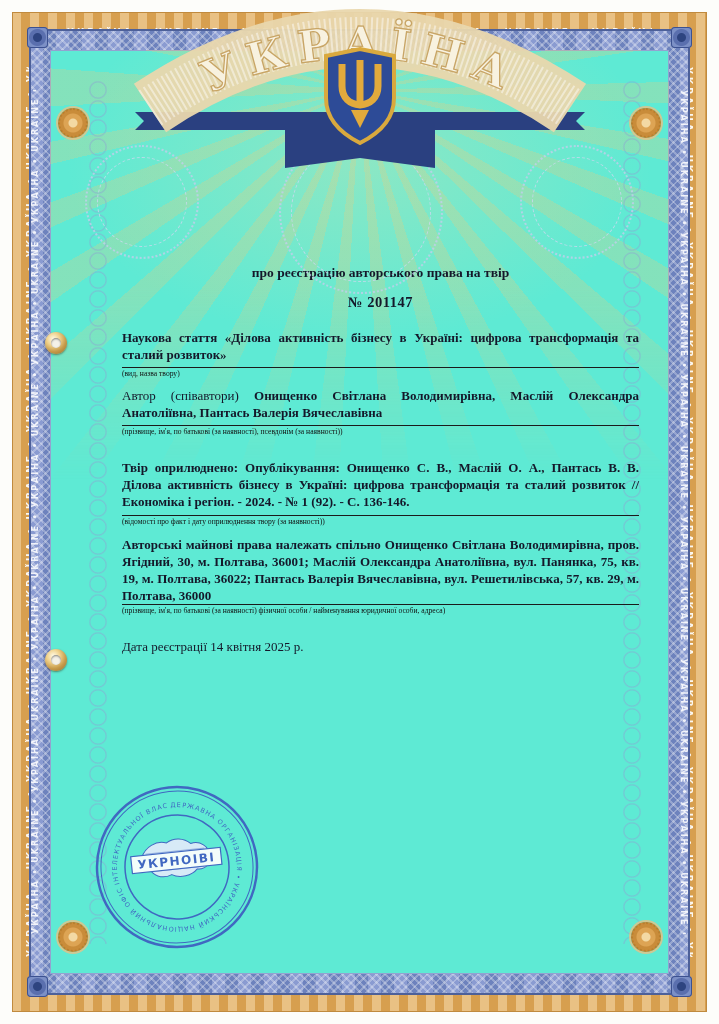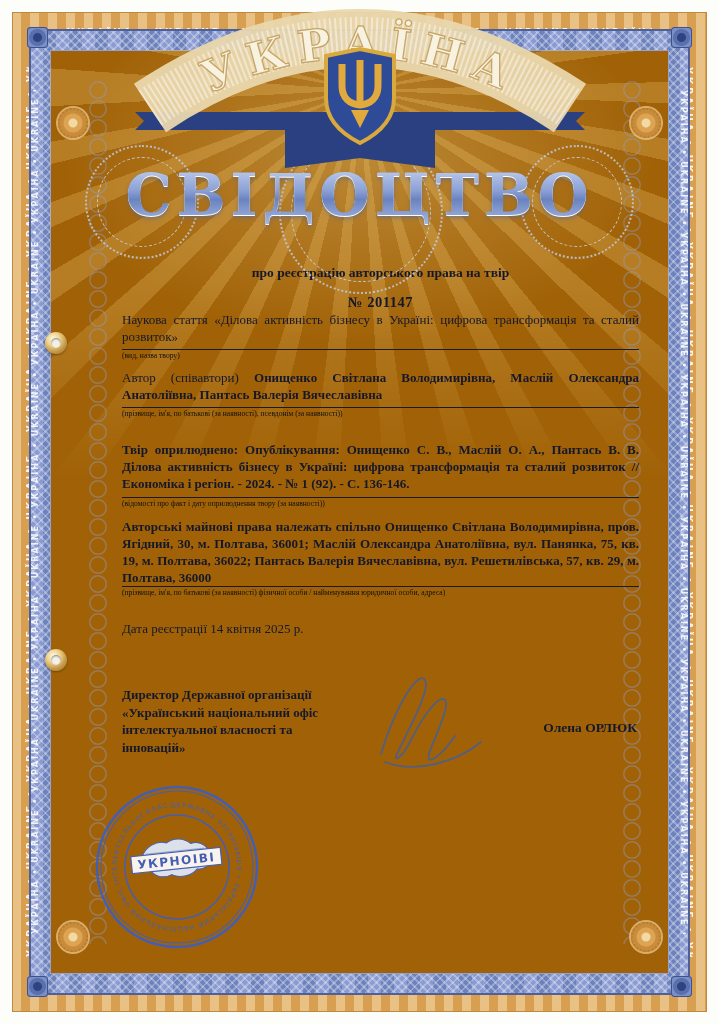--- a/index.html
+++ b/index.html
@@ -9,21 +9,21 @@
   
   .band-orange{position:absolute;inset:12px;
     background:repeating-linear-gradient(90deg,#e9c184 0 9px,#d79f4f 9px 18px),linear-gradient(#e2b06b,#d79f4f);
     box-shadow:inset 0 0 0 1px #c08a3e;}
   .band-blue{position:absolute;inset:30px;
     background:
       repeating-linear-gradient(45deg,rgba(255,255,255,.28) 0 2px,rgba(255,255,255,0) 2px 6px),
       repeating-linear-gradient(-45deg,rgba(255,255,255,.28) 0 2px,rgba(255,255,255,0) 2px 6px),
       repeating-linear-gradient(90deg,#8a9bd1 0 13px,#6d82bd 13px 26px);
     box-shadow:inset 0 0 0 1px #4d6099, 0 0 0 1px #4d6099;}
-  .inner{position:absolute;inset:50px;background:#a16207;z-index:1;
+  .inner{position:absolute;inset:50px;background:#5eead4;z-index:1;
     box-shadow:inset 0 0 0 1px #93a2d0;}
   .inner::before{content:"";position:absolute;inset:0;
     background:radial-gradient(ellipse 420px 260px at 50% 110px,rgba(250,224,158,.30),rgba(250,224,158,0) 70%);}
   .rays{position:absolute;left:0;right:0;top:0;height:430px;
     background:repeating-conic-gradient(from -90deg at 50% 40px,rgba(243,204,118,.26) 0deg 4deg,rgba(255,255,255,0) 4deg 10.5deg);
     -webkit-mask-image:linear-gradient(#000 55%,transparent);mask-image:linear-gradient(#000 55%,transparent);}
 
   .border-text{position:absolute;color:rgba(255,255,255,.92);font-family:"DejaVu Sans",sans-serif;
     font-size:9px;font-weight:bold;letter-spacing:3px;white-space:nowrap;overflow:hidden;text-align:center;}
   .bt-top{top:15px;left:55px;right:55px;height:12px;}
@@ -64,21 +64,21 @@
     background:linear-gradient(180deg,#c3d0ee 0%,#8ba1d6 42%,#67800f0 50%,#6a83c0 58%,#a5b7e2 100%);
     background:linear-gradient(180deg,#c3d0ee 0%,#8ba1d6 42%,#6a83c0 58%,#a5b7e2 100%);
     -webkit-background-clip:text;background-clip:text;color:transparent;
     filter:drop-shadow(0 1px 0 #ffffff) drop-shadow(0 2px 2px rgba(80,100,150,.55));}
 
   
   .content{position:absolute;left:72px;right:30px;top:215px;z-index:3;font-size:13px;}
   .subtitle{text-align:center;font-weight:bold;font-size:13.5px;}
   .cert-number{text-align:center;font-weight:bold;font-size:14.5px;margin-top:13px;letter-spacing:.5px;}
   .block{text-align:justify;line-height:17px;}
-  .work-title{margin-top:0;font-weight:normal;}
+  .work-title{margin-top:18px;font-weight:bold;}
   .caption-row{border-top:1px solid #1b1b1b;text-align:left;font-size:7.6px;line-height:11px;color:#101010;}
   .cap1{margin-top:4px;} .cap2{margin-top:4px;} .cap3{margin-top:5px;} .cap4{}
   .author-block{margin-top:8px;}
   .author-block b{font-weight:bold;}
   .publication-block{margin-top:22px;font-weight:bold;}
   .rights-block{margin-top:9px;font-weight:bold;}
   .date-line{margin-top:22px;}
   .sig-area{margin-top:49px;position:relative;height:130px;}
   .director{width:222px;font-weight:bold;line-height:17.5px;}
   .signer{position:absolute;right:2px;top:34px;font-weight:bold;font-size:13.5px;}
@@ -128,29 +128,20 @@
       <div class="caption-row cap2">(прізвище, ім'я, по батькові (за наявності), псевдонім (за наявності))</div>
 
       <div class="block publication-block">Твір оприлюднено: Опублікування: Онищенко С. В., Маслій О. А., Пантась В. В. Ділова активність бізнесу в Україні: цифрова трансформація та сталий розвиток // Економіка і регіон. - 2024. - № 1 (92). - С. 136-146.</div>
       <div class="caption-row cap3">(відомості про факт і дату оприлюднення  твору (за наявності))</div>
 
       <div class="block rights-block">Авторські майнові права належать спільно Онищенко Світлана Володимирівна, пров. Ягідний, 30, м. Полтава, 36001; Маслій Олександра Анатоліївна, вул. Панянка, 75, кв. 19, м. Полтава, 36022; Пантась Валерія Вячеславівна, вул. Решетилівська, 57, кв. 29, м. Полтава, 36000</div>
       <div class="caption-row cap4">(прізвище, ім'я, по батькові (за наявності) фізичної особи / найменування юридичної особи, адреса)</div>
 
       <div class="block date-line">Дата реєстрації 14 квітня 2025 р.</div>
 
-      <div class="sig-area">
-        <div class="director">Директор Державної організації «Український національний офіс інтелектуальної власності та інновацій»</div>
-        <svg class="signature-svg" width="150" height="120" viewBox="0 0 150 120">
-          <path d="M24 92 C 40 40, 62 8, 68 18 C 74 28, 50 70, 40 92 C 36 100, 44 98, 54 78
-                   C 66 54, 82 32, 88 38 C 94 44, 76 78, 72 92 C 68 106, 86 92, 98 74
-                   M 28 100 C 58 112, 100 100, 124 80" stroke="#535f82" stroke-width="1.8" fill="none" stroke-linecap="round"></path>
-        </svg>
-        <div class="signer">Олена ОРЛЮК</div>
-      </div>
     </div>
 
     <svg class="seal" width="170" height="170" viewBox="0 0 170 170">
       <g fill="none" stroke="#3e5fc0">
         <circle cx="85" cy="85" r="80" stroke-width="2.5"></circle>
         <circle cx="85" cy="85" r="76" stroke-width="1"></circle>
         <circle cx="85" cy="85" r="52" stroke-width="1.5"></circle>
       </g>
       <path id="sealTextPath" d="M85,25 a60,60 0 1,1 -0.05,0" fill="none"></path>
       <text font-family="DejaVu Sans, sans-serif" font-size="6.5" fill="#3e5fc0" letter-spacing="1">
@@ -189,15 +180,14 @@
 
   <svg class="shield-svg" width="84" height="100" viewBox="0 0 84 100">
     <path d="M42 3 L76 10 V52 C76 74 60 88 42 97 C24 88 8 74 8 52 V10 Z" fill="#2d4b97" stroke="#d9a93e" stroke-width="4"></path>
     <g stroke="#e2aa3c" stroke-width="7" fill="none">
       <path d="M24 18 v22 c0 12 8 18 18 19 c10 -1 18 -7 18 -19 v-22"></path>
       <path d="M42 14 v46"></path>
     </g>
     <path d="M33 64 L42 82 L51 64 Z" fill="#e2aa3c"></path>
   </svg>
 
-  <div class="title">СВІДОЦТВО</div>
 
 </div>
 
 </body></html>

